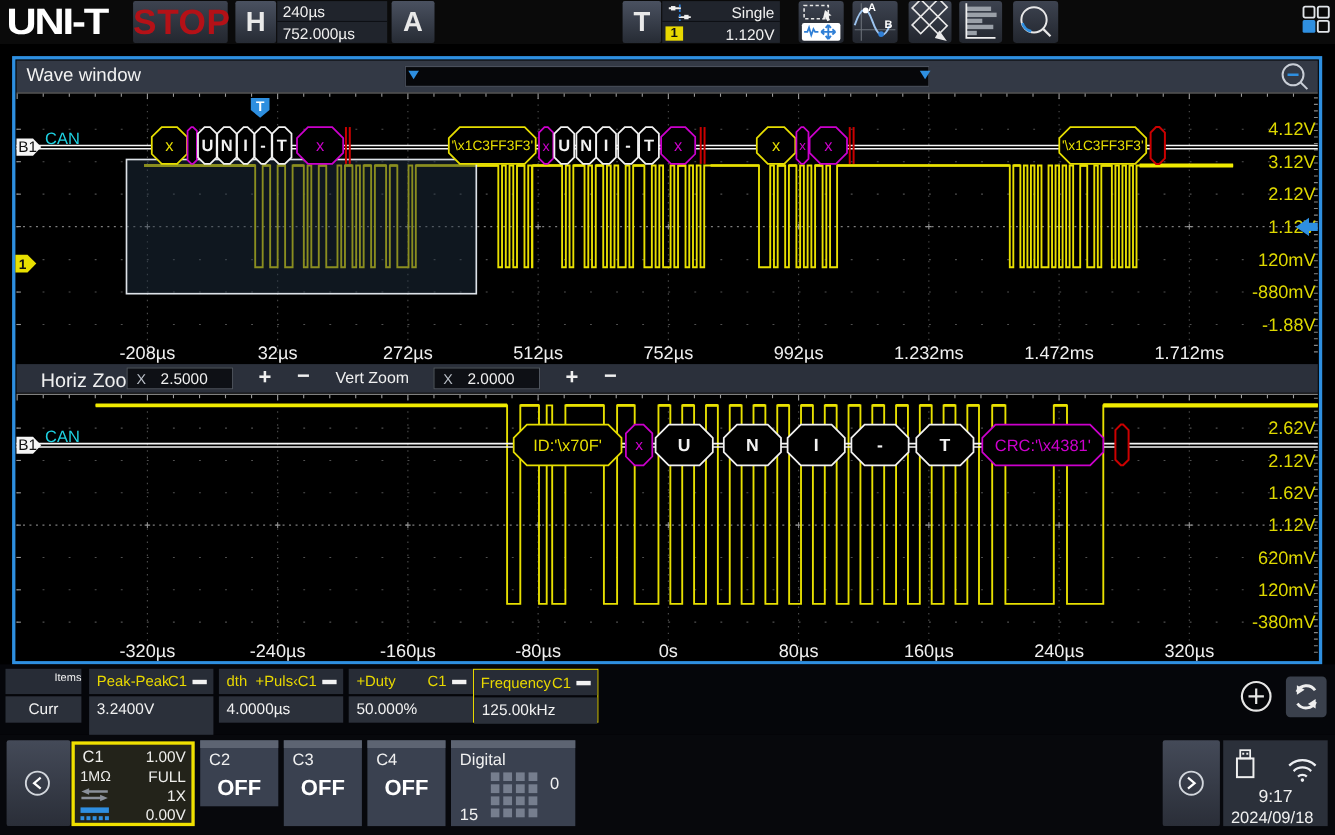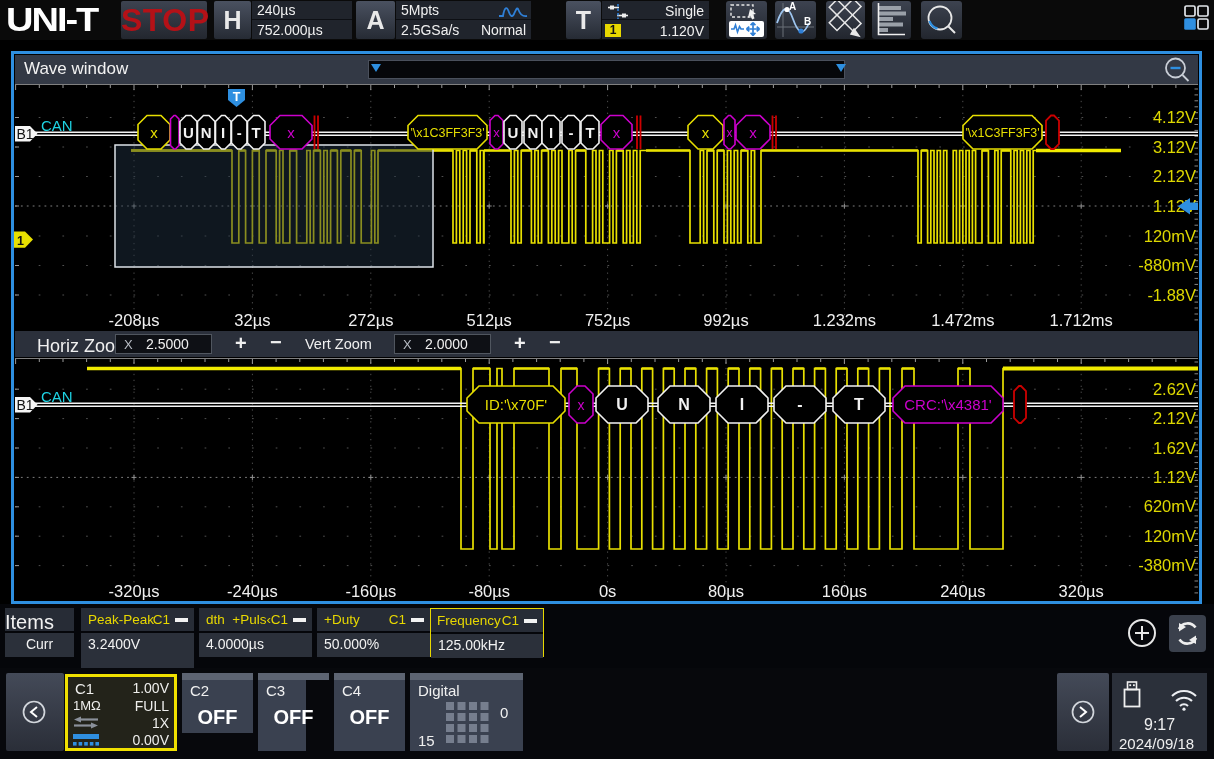--- a/index.html
+++ b/index.html
@@ -14,28 +14,20 @@
 <div class="abs" style="left:0;top:0;width:1214px;height:40px;background:#0a0a0a">
   <div class="abs" style="left:6px;top:1px;width:115px;height:38px;color:#fff;font-weight:bold;font-size:38px;letter-spacing:-2px;transform:scaleY(0.88);line-height:38px">UNI-T</div>
   <div class="abs seg" style="left:121px;top:1px;width:86px;height:38px"></div>
   <div class="abs" style="left:121px;top:1px;width:86px;height:38px;color:#b41117;font-weight:bold;font-size:32px;text-align:center;line-height:38px;letter-spacing:0.5px">STOP</div>
   <div class="abs seglab" style="left:214px;top:1px;width:37px;height:38px;font-size:25px">H</div>
   <div class="abs segval" style="left:252px;top:1px;width:100px;height:38px;color:#f0f0f0;font-size:14px">
      <div style="padding:1px 0 0 5px;height:19px;border-bottom:1px solid #0d0f14">240µs</div>
      <div style="padding:2px 0 16px 5px">752.000µs</div>
   </div>
   <div class="abs seglab" style="left:356px;top:1px;width:39px;height:38px;font-size:25px">A</div>
-  <div class="abs segval" style="left:396px;top:1px;width:135px;height:38px;color:#f0f0f0;font-size:14px">
-     <div style="padding:1px 0 0 5px;height:19px;border-bottom:1px solid #0d0f14">5Mpts
-       <svg width="30" height="16" viewBox="0 0 30 16" style="position:absolute;right:3px;top:2px">
-          <path d="M1 13 h4 C6.5 3.5 9 3.5 10.5 8 S14 15 16 11 s3-8 4.5-4 S24 14 29 13" stroke="#2f7fd6" stroke-width="1.8" fill="none"></path>
-        </svg>
-     </div>
-     <div style="padding:2px 0 0 5px">2.5GSa/s<span style="position:absolute;right:5px">Normal</span></div>
-  </div>
   <div class="abs seglab" style="left:566px;top:1px;width:35px;height:38px;font-size:25px">T</div>
   <div class="abs segval" style="left:602px;top:1px;width:107px;height:38px;color:#f0f0f0;font-size:14px">
      <div style="height:19px;border-bottom:1px solid #0d0f14">
        <svg width="26" height="17" viewBox="0 0 26 17" style="position:absolute;left:3px;top:2px">
          <line x1="3" y1="4.5" x2="14" y2="4.5" stroke="#eee" stroke-width="1.6"></line>
          <line x1="12" y1="12.5" x2="23" y2="12.5" stroke="#eee" stroke-width="1.6"></line>
          <line x1="13" y1="1" x2="13" y2="16" stroke="#2f7fd6" stroke-width="1.6" stroke-dasharray="2.5 2"></line>
          <rect x="5" y="2.5" width="4" height="4" fill="#eee"></rect>
           <rect x="17" y="10.5" width="4" height="4" fill="#eee"></rect>
        </svg>
@@ -135,21 +127,21 @@
     <span style="position:absolute;left:8px;top:2px;color:#b9bec6;font-size:13px">X</span>
     <span style="position:absolute;left:30px;top:1px;font-size:14px">2.0000</span>
   </div>
   <span style="position:absolute;left:499px;top:1px;font-size:20px;font-weight:bold">+</span>
   <span style="position:absolute;left:534px;top:0px;font-size:20px;font-weight:bold">−</span>
 </div>
 
 <div class="abs" style="left:0;top:604px;width:1214px;height:64px;background:#05060a"></div>
 <div class="abs" style="left:5px;top:608px;width:69px;height:49px;">
     <div style="position:absolute;left:0;top:0;width:100%;height:23px;background:#272c36">
-      <span style="position:absolute;left:0;width:100%;text-align:left;top:3px;color:#f2f2f2;font-size:20px">Items</span>
+      <span style="position:absolute;left:0;width:100%;text-align:right;top:3px;color:#f2f2f2;font-size:10px">Items</span>
     </div>
     <div style="position:absolute;left:0;top:25px;width:100%;height:24px;background:#2b303a;color:#f2f2f2;font-size:14px">
       <span style="position:absolute;left:0;width:100%;text-align:center;top:3px">Curr</span>
     </div>
   </div>
 <div class="abs" style="left:81px;top:608px;width:113px;height:49px;">
     <div style="position:absolute;left:0;top:0;width:100%;height:23px;background:#272c36">
       <span style="position:absolute;left:7px;top:4px;color:#e8d800;font-size:13.5px">Peak-Peak</span>
       <span style="position:absolute;right:24px;top:4px;color:#e8d800;font-size:13.5px">C1</span>
       <span style="position:absolute;right:6px;top:10px;width:13px;height:3.5px;background:#f2f2f2"></span>
@@ -229,21 +221,21 @@
         <rect x="22.4" y="9" width="3.6" height="3.6"></rect>
       </g>
   </svg>
   <span style="position:absolute;right:5px;top:55px">0.00V</span>
 </div>
 <div class="abs" style="left:182px;top:673px;width:71px;height:60px;background:#3a4150">
   <div style="position:absolute;left:0;top:0;width:71px;height:7px;background:#5d6472"></div>
   <span style="position:absolute;left:8px;top:9px;color:#f0f0f0;font-size:15px">C2</span>
   <span style="position:absolute;left:0;top:33px;width:71px;text-align:center;color:#fff;font-size:20px;font-weight:bold">OFF</span>
 </div>
-<div class="abs" style="left:258px;top:673px;width:48px;height:78px;background:#3a4150">
+<div class="abs" style="left:258px;top:673px;width:71px;height:78px;background:#3a4150">
   <div style="position:absolute;left:0;top:0;width:71px;height:7px;background:#5d6472"></div>
   <span style="position:absolute;left:8px;top:9px;color:#f0f0f0;font-size:15px">C3</span>
   <span style="position:absolute;left:0;top:33px;width:71px;text-align:center;color:#fff;font-size:20px;font-weight:bold">OFF</span>
 </div>
 <div class="abs" style="left:334px;top:673px;width:71px;height:78px;background:#3a4150">
   <div style="position:absolute;left:0;top:0;width:71px;height:7px;background:#5d6472"></div>
   <span style="position:absolute;left:8px;top:9px;color:#f0f0f0;font-size:15px">C4</span>
   <span style="position:absolute;left:0;top:33px;width:71px;text-align:center;color:#fff;font-size:20px;font-weight:bold">OFF</span>
 </div>
 <div class="abs" style="left:410px;top:673px;width:113px;height:78px;background:#3a4150">

